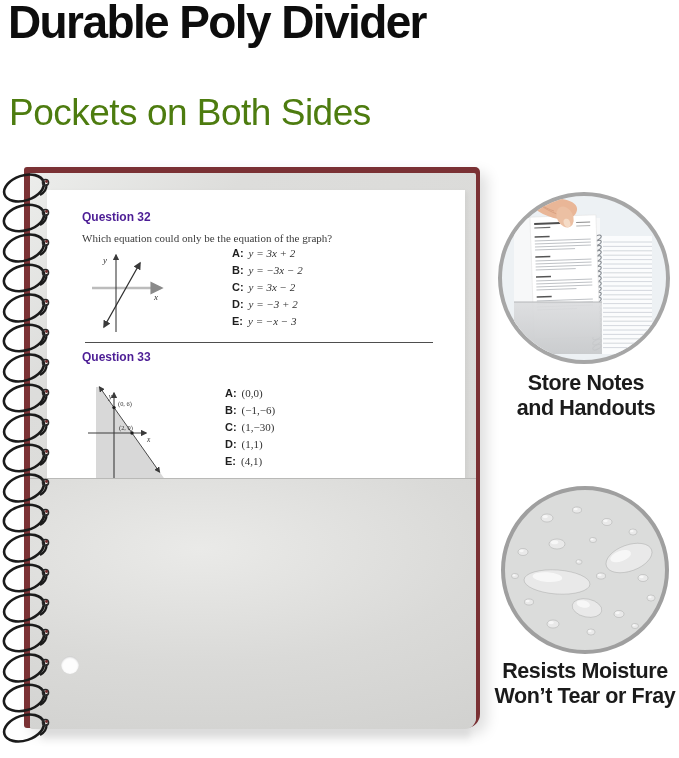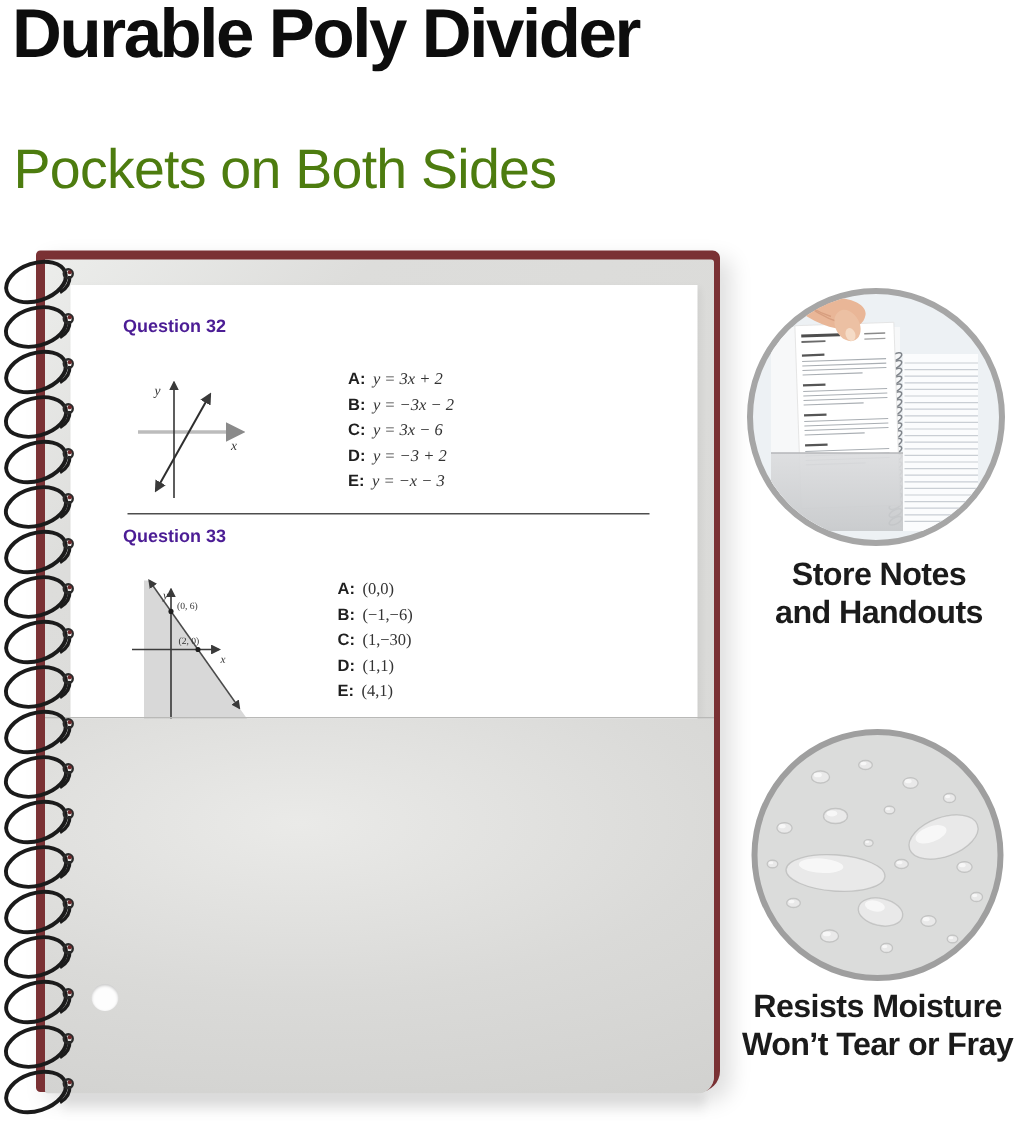--- a/index.html
+++ b/index.html
@@ -83,20 +83,21 @@
 <div class="page-subtitle">Pockets on Both Sides</div>
 
 <div id="notebook">
   <div id="notebook-shadow"></div>
   <div id="cover"></div>
   <div id="divider-sheet"></div>
 
   <div id="worksheet-page">
 
     <div class="q-heading" style="left:35px;top:20px;">Question 32</div>
+    <div class="q-prompt" style="left:35px;top:42px;">Which equation could only be the equation of the graph?</div>
 
     <svg class="graph" style="left:43px;top:58px;" width="100" height="94" viewBox="0 0 100 94">
       <defs>
         <marker id="ah-dark" viewBox="0 0 10 10" refX="8" refY="5" markerWidth="6" markerHeight="6" orient="auto-start-reverse">
           <path d="M0,0 L10,5 L0,10 z" fill="#3a3a3a"></path>
         </marker>
         <marker id="ah-gray" viewBox="0 0 10 10" refX="8" refY="5" markerWidth="5.5" markerHeight="5.5" orient="auto-start-reverse">
           <path d="M0,0 L10,5 L0,10 z" fill="#8a8a8a"></path>
         </marker>
       </defs>
@@ -111,21 +112,21 @@
       <div class="opt-row">
           <span class="opt-label">A:</span>
           <span class="eq">y = 3x + 2</span>
         </div>
       <div class="opt-row">
           <span class="opt-label">B:</span>
           <span class="eq">y = −3x − 2</span>
         </div>
       <div class="opt-row">
           <span class="opt-label">C:</span>
-          <span class="eq">y = 3x − 6</span>
+          <span class="eq">y = 3x − 2</span>
         </div>
       <div class="opt-row">
           <span class="opt-label">D:</span>
           <span class="eq">y = −3 + 2</span>
         </div>
       <div class="opt-row">
           <span class="opt-label">E:</span>
           <span class="eq">y = −x − 3</span>
         </div>
     </div>

